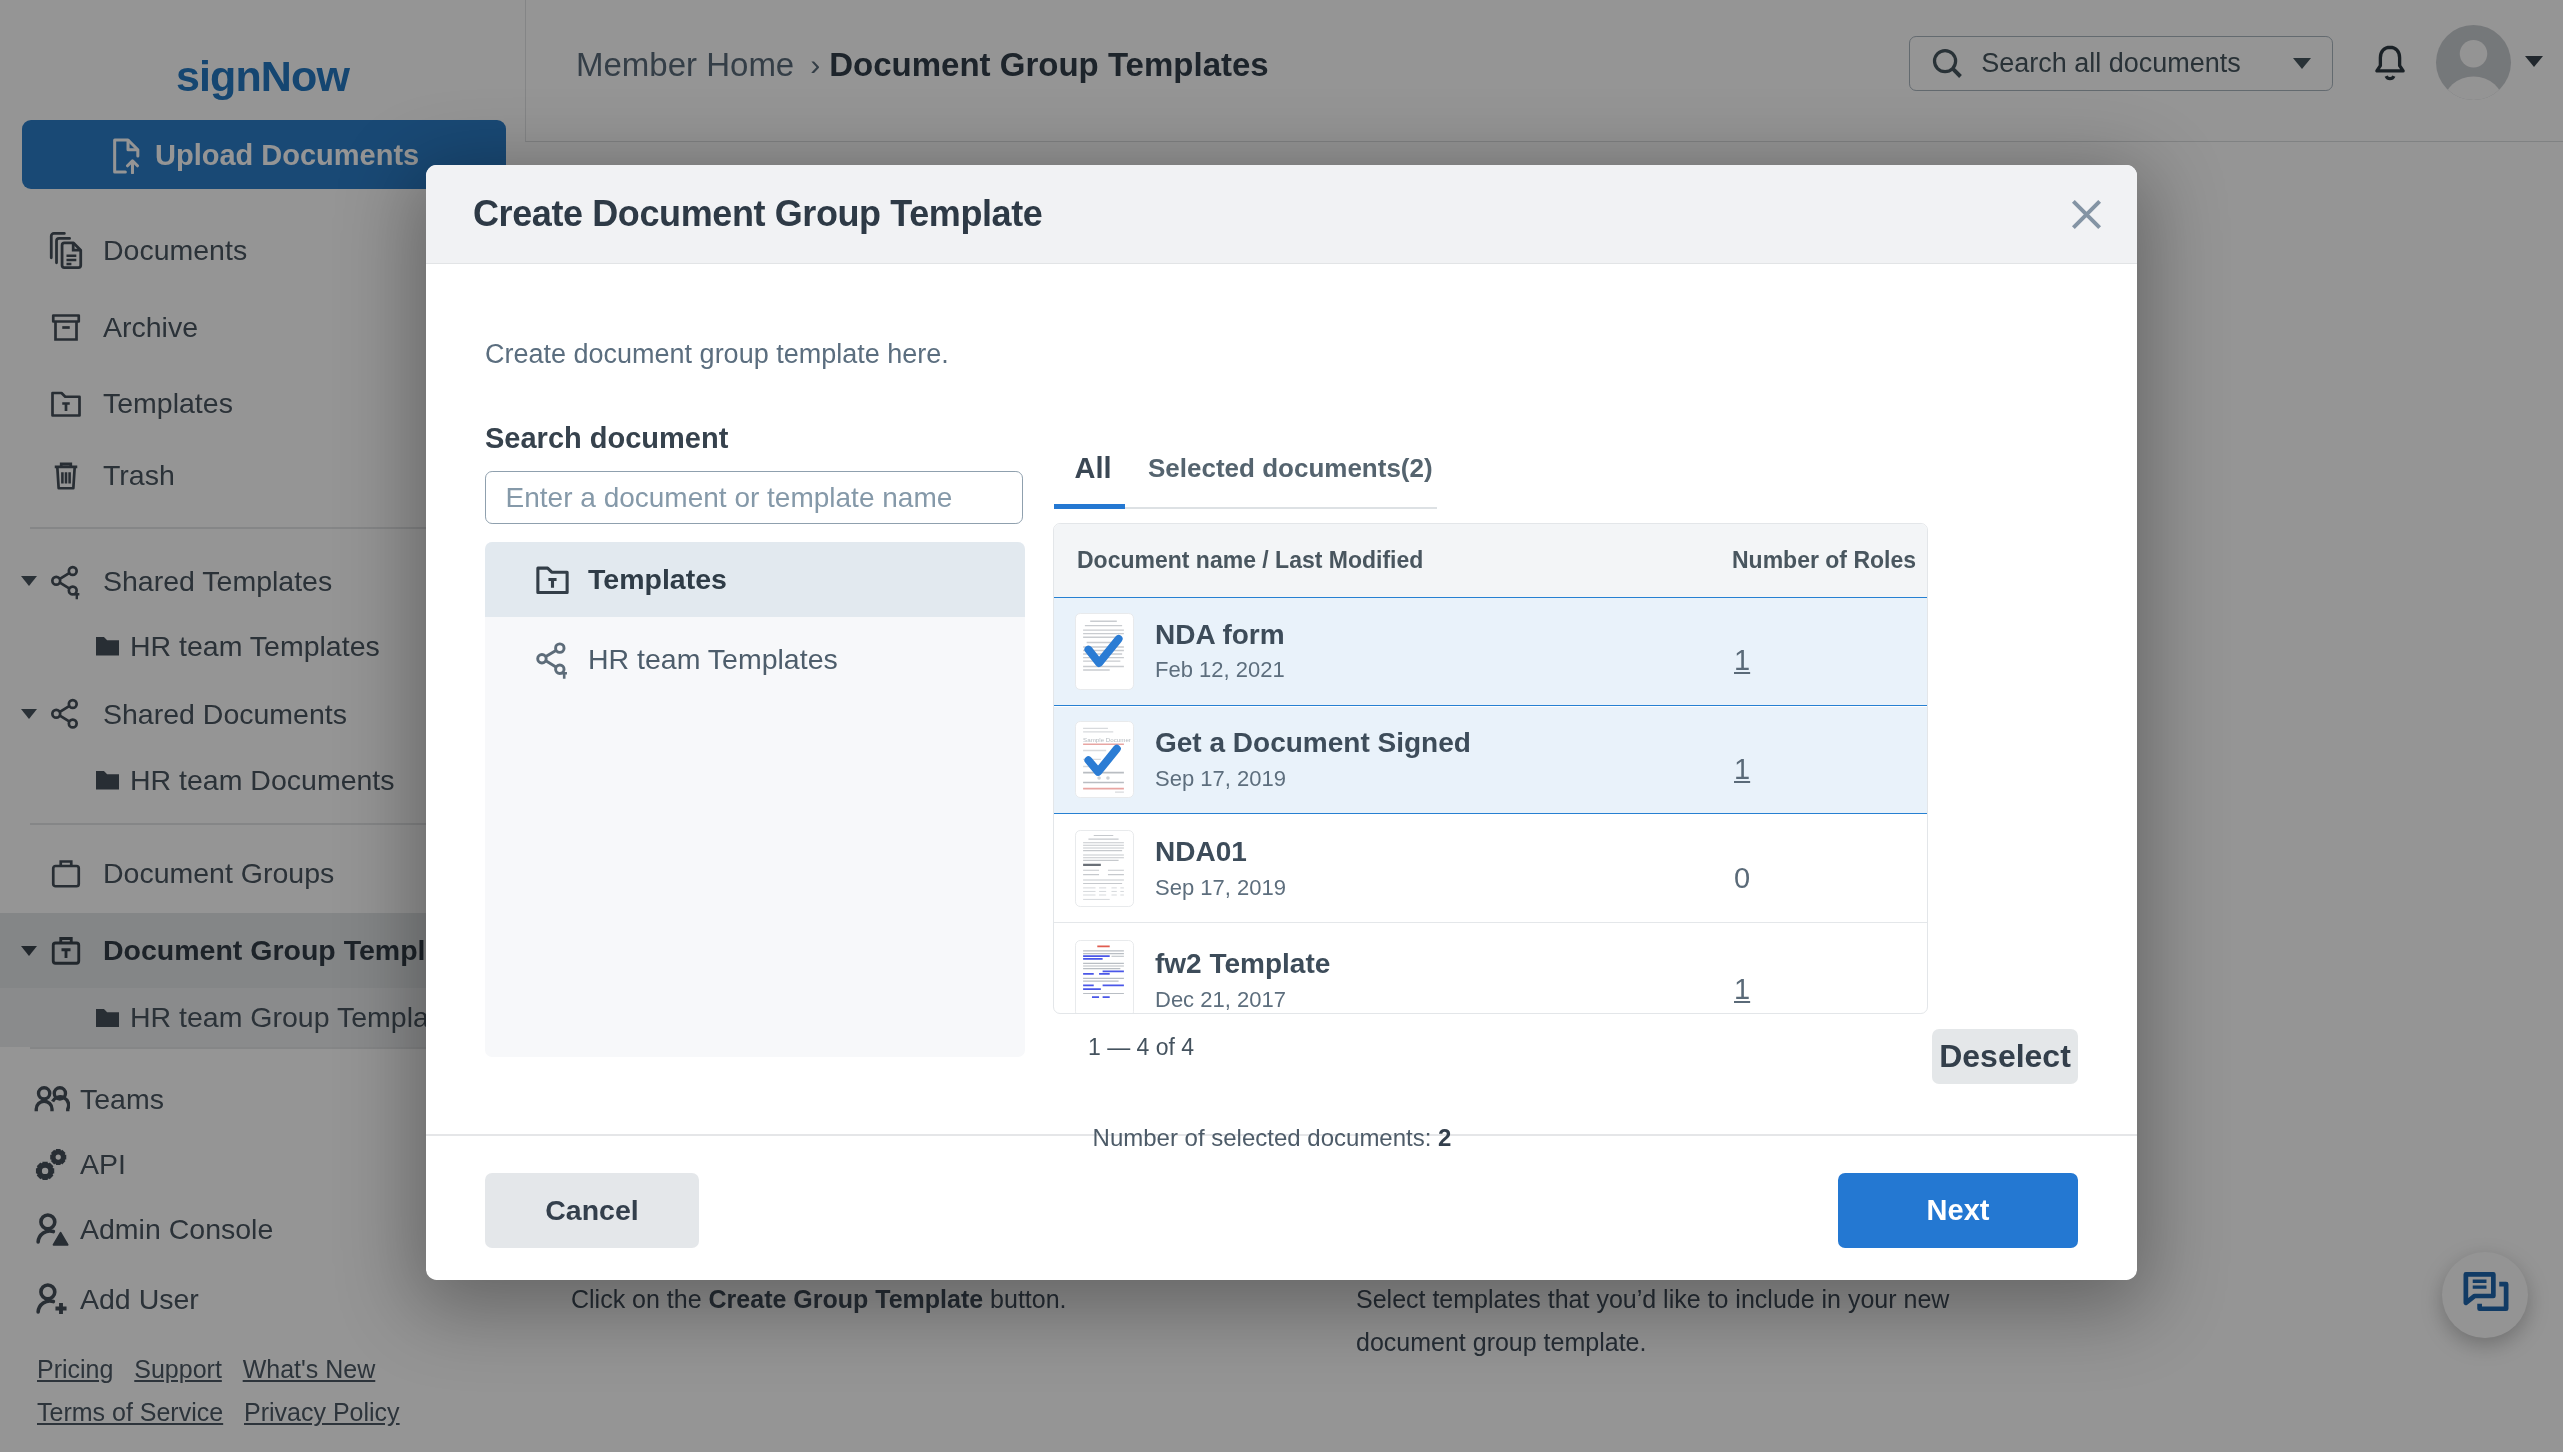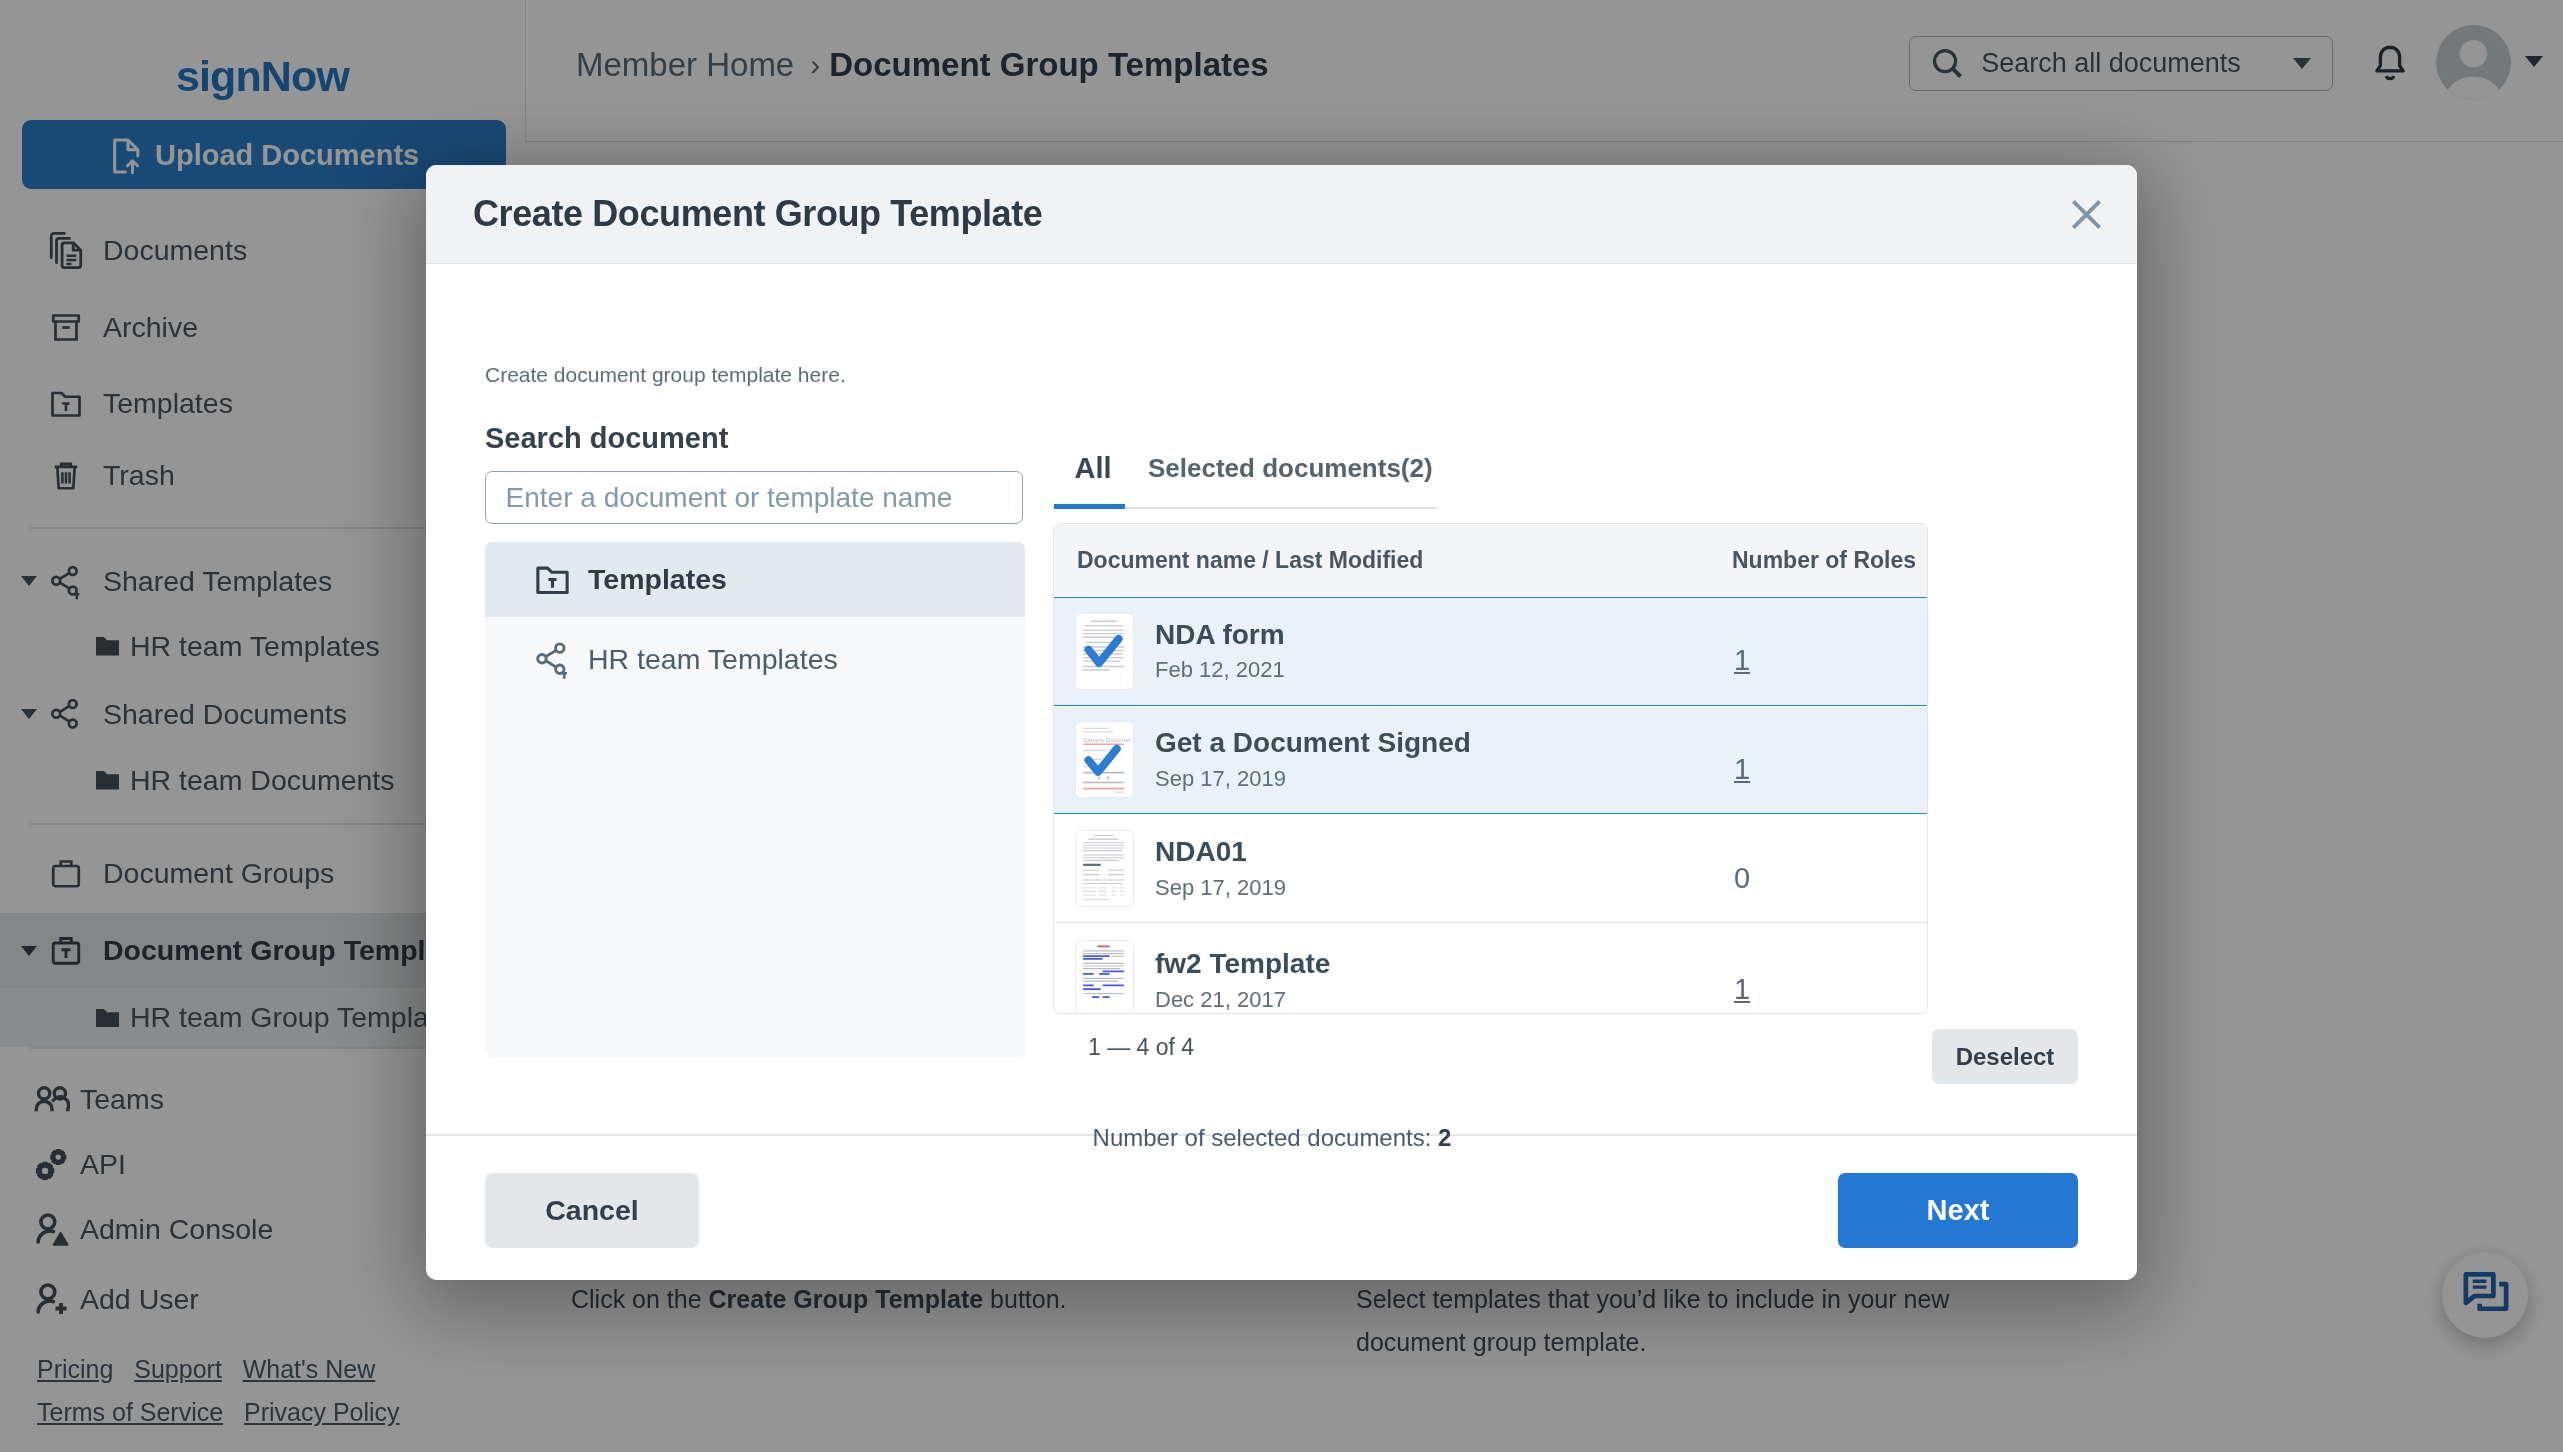--- a/index.html
+++ b/index.html
@@ -45,21 +45,21 @@
 
   
   #modal { position:absolute; left:426px; top:165px; width:1711px; height:1115px; background:#fff; border-radius:10.7px;
            box-shadow:0 18px 80px 10.7px rgba(0,0,0,0.33); }
   #mhead { position:absolute; left:0; top:0; width:100%; height:99px; background:#f1f2f4;
            border-radius:10.7px 10.7px 0 0; border-bottom:1.8px solid #e2e4e6; }
   #mtitle { position:absolute; left:47px; top:0; height:97px; display:flex; align-items:center;
             font-size:36px; font-weight:bold; color:#2e3a46; letter-spacing:-0.4px;text-align:right; }
   #mclose { position:absolute; right:26px; top:24px; width:50px; height:50px; display:flex; align-items:center; justify-content:center; }
 
-  #mdesc { position:absolute; left:59px; top:174px; font-size:21px; color:#5b6e7f;margin-top:24px; }
+  #mdesc { position:absolute; left:59px; top:174px; font-size:27px; color:#5b6e7f; }
   #mlabel { position:absolute; left:59px; top:257px; font-size:29px; font-weight:bold; color:#36424d; }
   #minput { position:absolute; left:59px; top:306px; width:538px; height:53px; border:1.8px solid #8fa0ae; border-radius:7.1px;
             display:flex; align-items:center; padding-left:19.6px; font-size:28px; color:#8599a9; white-space:nowrap; }
   #mpanel { position:absolute; left:59px; top:377px; width:540px; height:515px; background:#f7f8fa; border-radius:7.1px; }
   #prow1 { position:absolute; left:0; top:0; width:100%; height:75px; background:#e2e9ef; border-radius:7.1px 7.1px 0 0;
            display:flex; align-items:center; }
   #prow1 .tx { position:absolute; left:103px; font-size:28.5px; font-weight:bold; color:#2f3c47; }
   #prow2 { position:absolute; left:0; top:75px; width:100%; height:84px; display:flex; align-items:center; }
   #prow2 .tx { position:absolute; left:103px; font-size:28.5px; color:#4d5d6b; }
   .pic { position:absolute; left:48px; width:39px; display:flex; justify-content:center; }
@@ -79,21 +79,21 @@
   .trow { position:absolute; left:0; width:100%; }
   .rsel { background:#e9f2fa; }
   .tname { position:absolute; left:101px; font-size:28px; font-weight:bold; color:#3d4c5a; white-space:nowrap; }
   .tdate { position:absolute; left:101px; font-size:22px; color:#5d6e7d; white-space:nowrap; }
   .troles { position:absolute; left:680px; font-size:29px; color:#5a6a78; }
   .tfields { position:absolute; left:897px; font-size:29px; color:#5a6a78; }
   .thumb { position:absolute; left:21.4px; width:59px; height:77px; background:#fff; border:1.8px solid #e8eaec; border-radius:5.3px; overflow:hidden; }
 
   #pager { position:absolute; left:662px; top:869px; font-size:23px; color:#44525e;text-align:right; }
   #deselect { position:absolute; left:1506px; top:864px; width:146px; height:55px; background:#e4e7e9; border-radius:7.1px;
-              display:flex; align-items:center; justify-content:center; font-size:24px; font-weight:bold; color:#333f4b; }
+              display:flex; align-items:center; justify-content:center; font-size:32px; font-weight:bold; color:#333f4b; }
 
   #mfootline { position:absolute; left:0; top:969px; width:100%; height:1.8px; background:#e5e6e8; }
   #cancel { position:absolute; left:59px; top:1008px; width:214px; height:75px; background:#e4e7ea; border-radius:7.1px;
             display:flex; align-items:center; justify-content:center; font-size:28.5px; font-weight:bold; color:#333f4c; }
   #numsel { position:absolute; left:0; top:959px; width:1692px; height:75px; display:flex; align-items:flex-start; justify-content:center;
             font-size:24px; color:#4d5b68; }
   #next { position:absolute; left:1412px; top:1008px; width:240px; height:75px; background:#2478d2; border-radius:7.1px;
           display:flex; align-items:center; justify-content:center; font-size:29px; font-weight:bold; color:#fff; }
 </style>
 </head>

